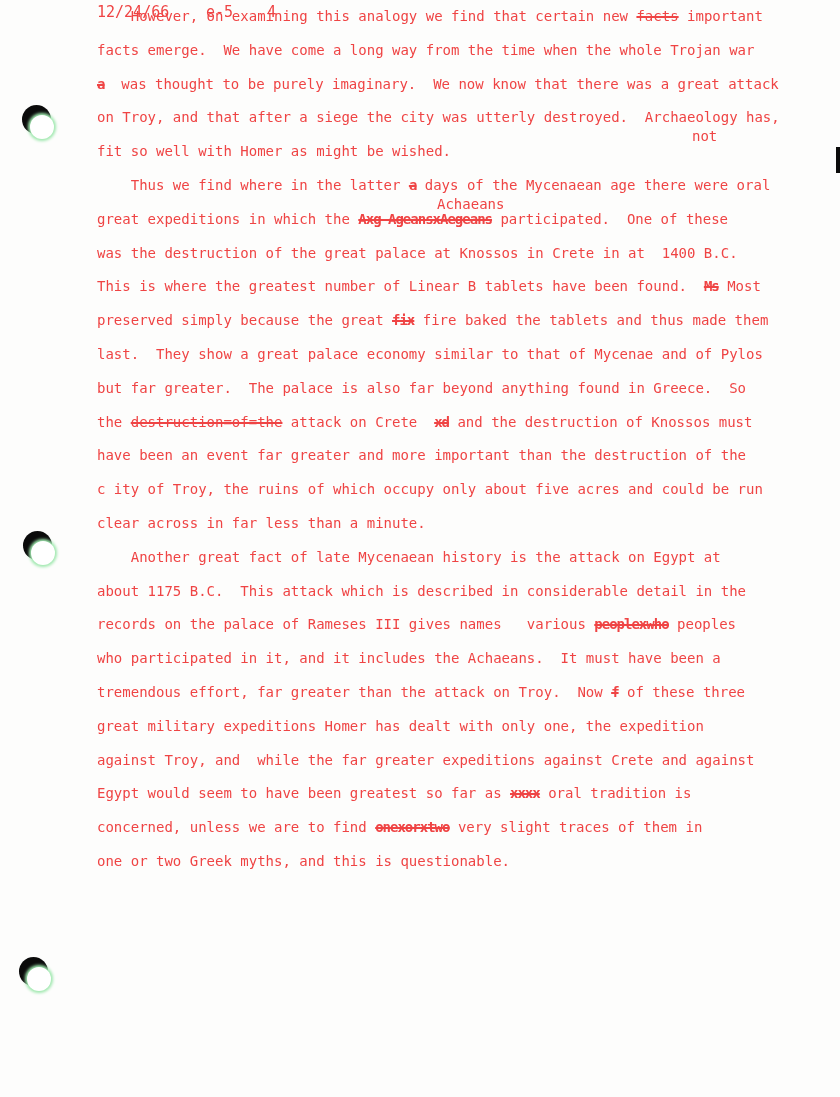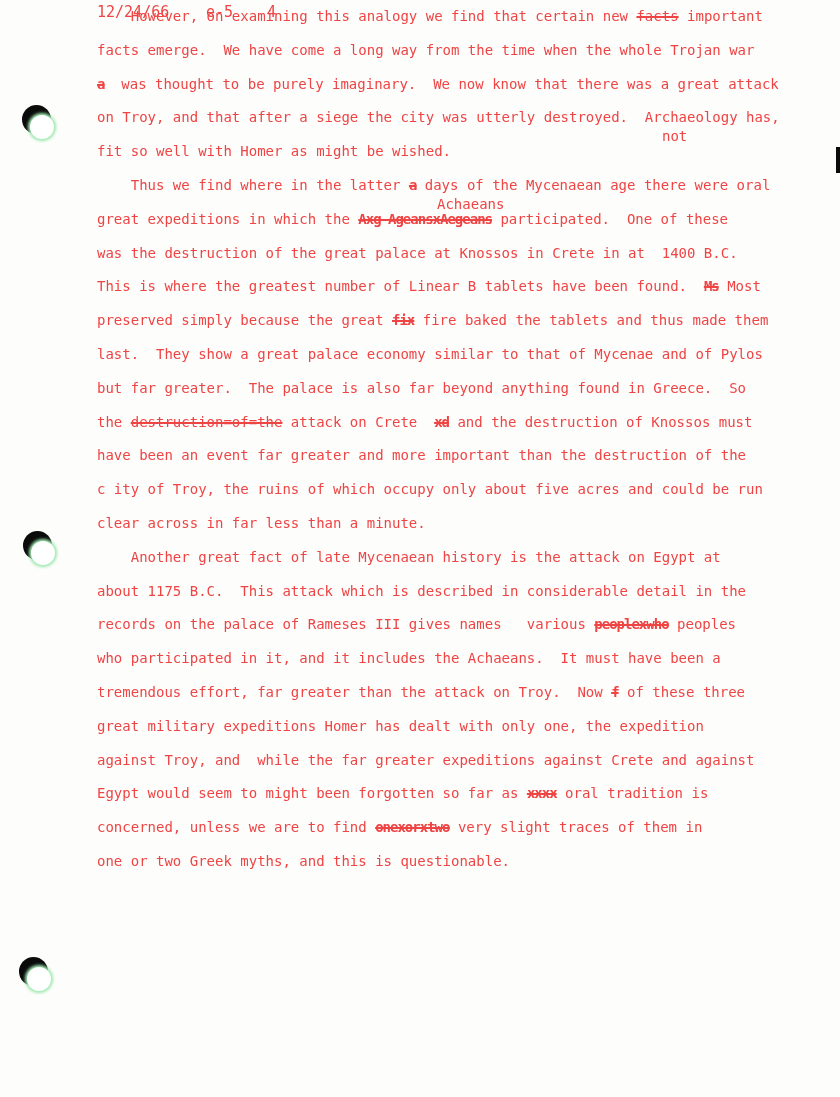--- a/index.html
+++ b/index.html
@@ -59,21 +59,21 @@
     <span class="h-sec">e-5</span>
     <span class="h-num">4</span>
   </div>
 
   <div class="doc-body">
       <div class="text-line"><span>    However, on examining this analogy we find that certain new </span><span class="strike">facts</span><span> important</span></div>
       <div class="text-line"><span>facts emerge.  We have come a long way from the time when the whole Trojan war</span></div>
       <div class="text-line"><span class="over">a</span><span>  was thought to be purely imaginary.  We now know that there was a great attack</span></div>
       <div class="text-line"><span>on Troy, and that after a siege the city was utterly destroyed.  Archaeology has,</span></div>
       <div class="insert-line">
-        <span class="insert" style="left: 565px;">not</span>
+        <span class="insert" style="left: 595px;">not</span>
       </div>
       <div class="text-line"><span>fit so well with Homer as might be wished.</span></div>
       <div class="text-line"><span>    Thus we find where in the latter </span><span class="over">a</span><span> days of the Mycenaean age there were oral</span></div>
       <div class="insert-line">
         <span class="insert" style="left: 340px;">Achaeans</span>
       </div>
       <div class="text-line"><span>great expeditions in which the </span><span class="over">Axg AgeansxAegeans</span><span> participated.  One of these</span></div>
       <div class="text-line"><span>was the destruction of the great palace at Knossos in Crete in at  1400 B.C.</span></div>
       <div class="text-line"><span>This is where the greatest number of Linear B tablets have been found.  </span><span class="over">Ms</span><span> Most</span></div>
       <div class="text-line"><span>preserved simply because the great </span><span class="over">fix</span><span> fire baked the tablets and thus made them</span></div>
@@ -83,21 +83,21 @@
       <div class="text-line"><span>have been an event far greater and more important than the destruction of the</span></div>
       <div class="text-line"><span>c ity of Troy, the ruins of which occupy only about five acres and could be run</span></div>
       <div class="text-line"><span>clear across in far less than a minute.</span></div>
       <div class="text-line"><span>    Another great fact of late Mycenaean history is the attack on Egypt at</span></div>
       <div class="text-line"><span>about 1175 B.C.  This attack which is described in considerable detail in the</span></div>
       <div class="text-line"><span>records on the palace of Rameses III gives names   various </span><span class="over">peoplexwho</span><span> peoples</span></div>
       <div class="text-line"><span>who participated in it, and it includes the Achaeans.  It must have been a</span></div>
       <div class="text-line"><span>tremendous effort, far greater than the attack on Troy.  Now </span><span class="over">f</span><span> of these three</span></div>
       <div class="text-line"><span>great military expeditions Homer has dealt with only one, the expedition</span></div>
       <div class="text-line"><span>against Troy, and  while the far greater expeditions against Crete and against</span></div>
-      <div class="text-line"><span>Egypt would seem to might been forgotten so far as </span><span class="over">xxxx</span><span> oral tradition is</span></div>
+      <div class="text-line"><span>Egypt would seem to have been greatest so far as </span><span class="over">xxxx</span><span> oral tradition is</span></div>
       <div class="text-line"><span>concerned, unless we are to find </span><span class="over">onexorxtwo</span><span> very slight traces of them in</span></div>
       <div class="text-line"><span>one or two Greek myths, and this is questionable.</span></div>
     </div>
 
   <div id="artifact-layer">
       <div class="punch" style="left: 22px; top: 105px;"></div>
       <div class="punch" style="left: 23px; top: 531px;"></div>
       <div class="punch" style="left: 19px; top: 957px;"></div>
       <div class="edge-mark" style="top: 147px; width: 4px; height: 26px;"></div>
     </div>

